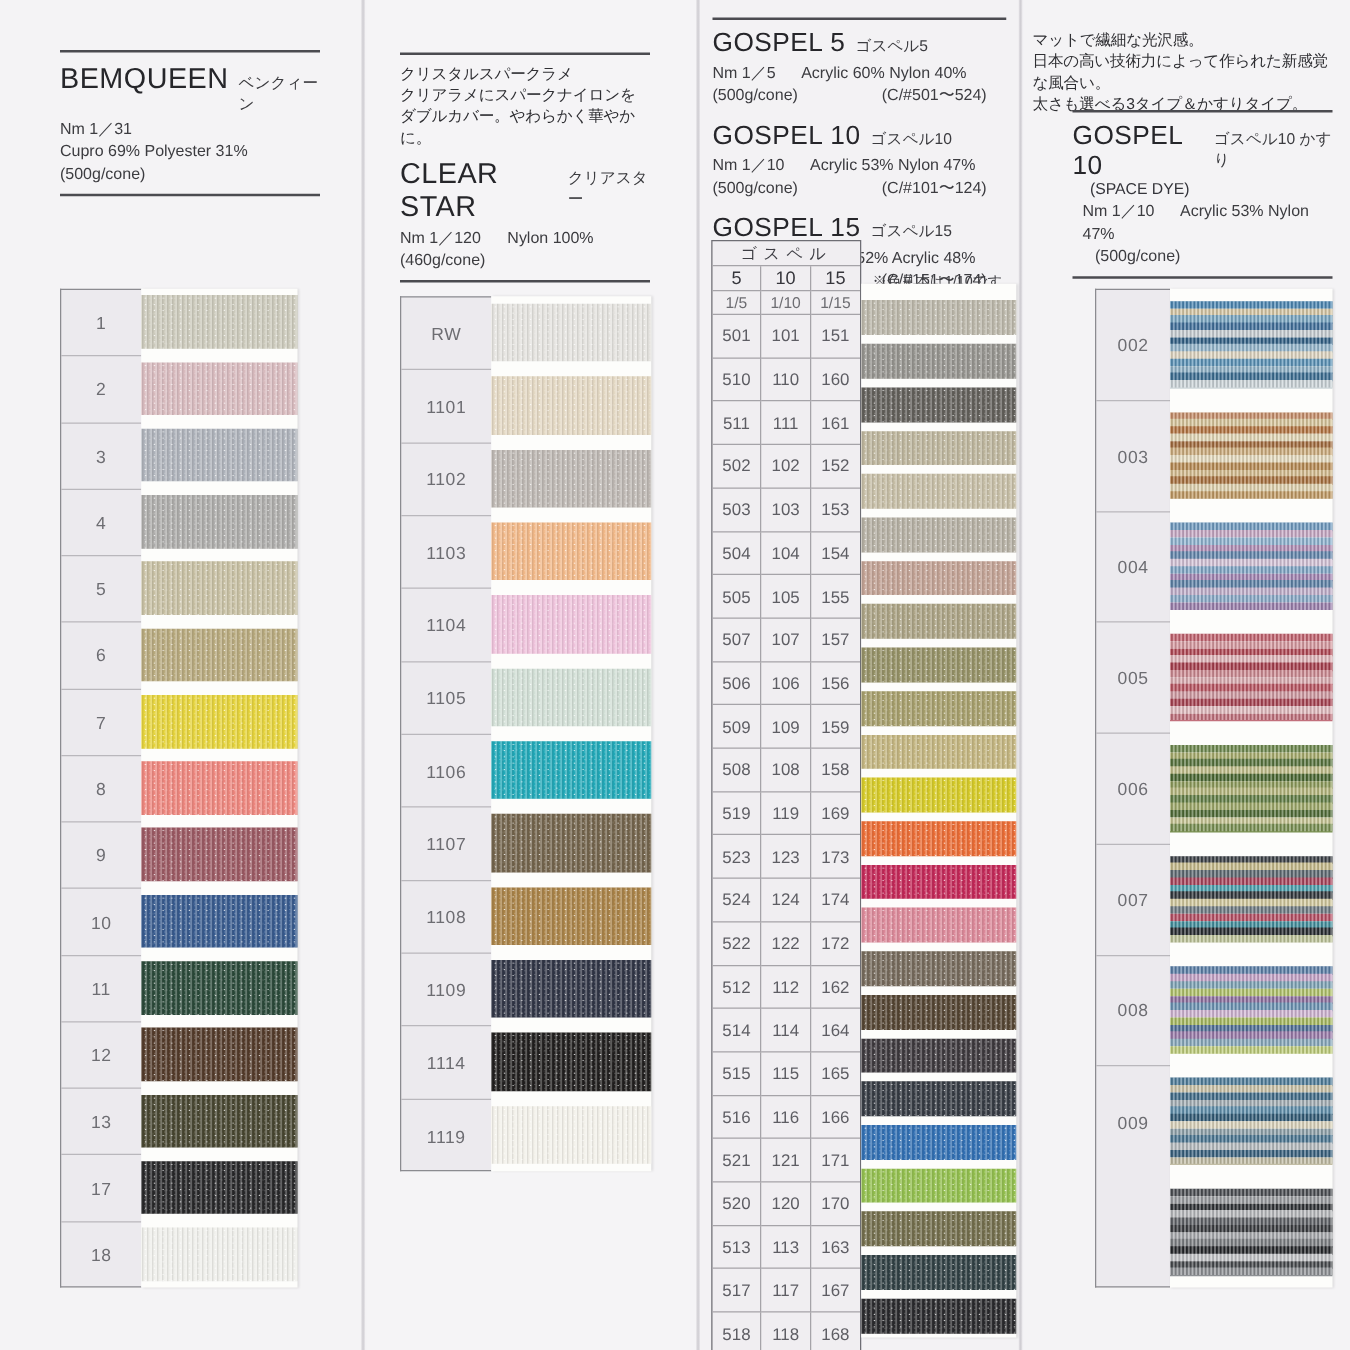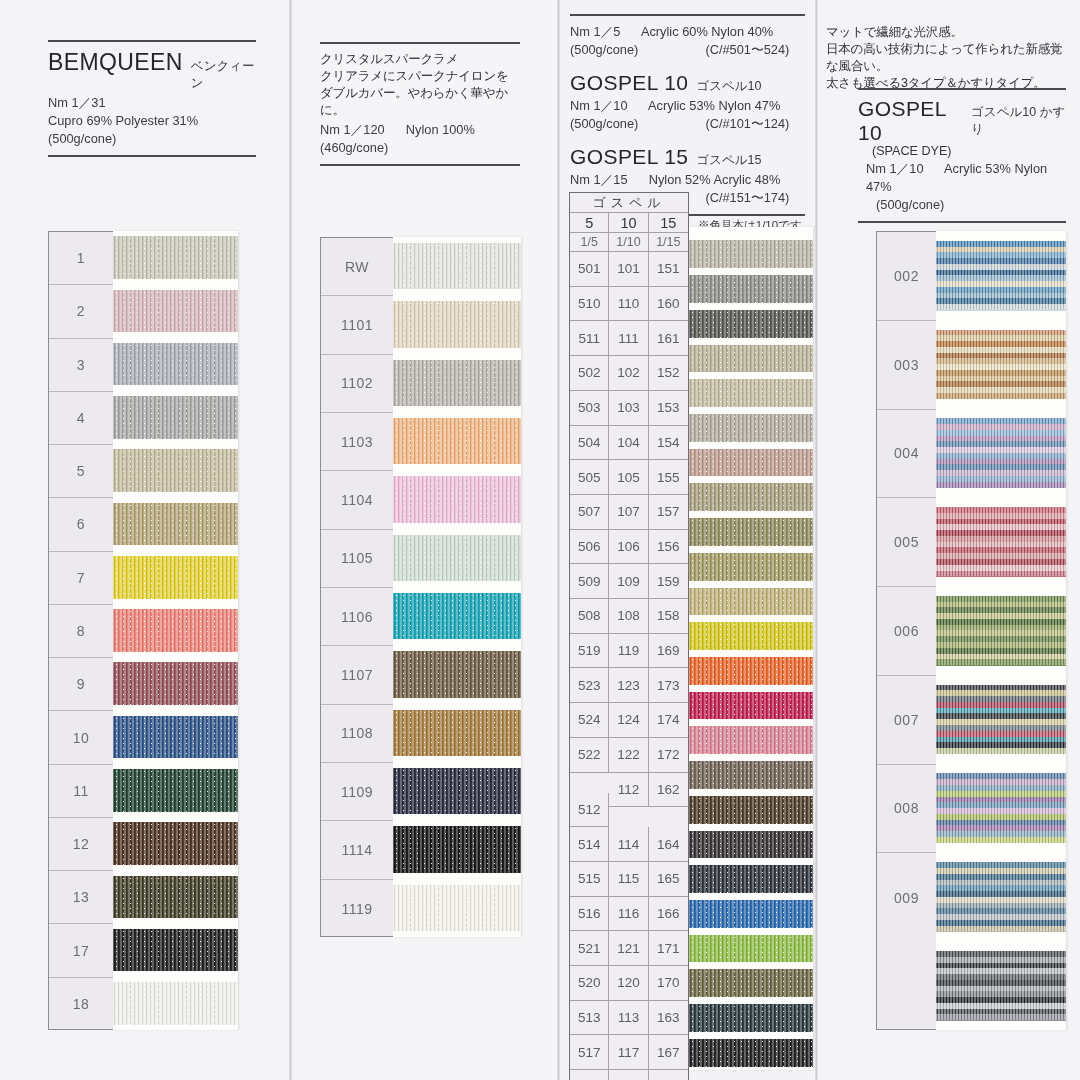--- a/index.html
+++ b/index.html
@@ -148,20 +148,24 @@
       </div>
   </div>
 
   <div class="hdr" style="left:320px; top:42px; width:200px;">
     <div class="rule"></div>
     <div class="lead">
       <div>クリスタルスパークラメ</div>
       <div>クリアラメにスパークナイロンを</div>
       <div>ダブルカバー。やわらかく華やかに。</div>
     </div>
+    <div class="prod">
+      <span class="en">CLEAR STAR</span>
+      <span class="jp">クリアスター</span>
+    </div>
     <div class="spec">
       <div>
         <span>Nm 1／120</span>
         <span class="gap"></span>
         <span>Nylon 100%</span>
       </div>
       <div>(460g/cone)</div>
     </div>
     <div class="rule bot"></div>
   </div>
@@ -193,20 +197,24 @@
         <div class="yarn lame" style="top: 472.5px; height: 46.6667px; background: rgb(164, 123, 61);"></div>
         <div class="yarn lame" style="top: 530.833px; height: 46.6667px; background: rgb(38, 43, 60);"></div>
         <div class="yarn lame" style="top: 589.167px; height: 46.6667px; background: rgb(22, 20, 19);"></div>
         <div class="yarn lame" style="top: 647.5px; height: 46.6667px; background: rgb(242, 240, 233);"></div>
       </div>
   </div>
 
   <div class="hdr" style="left:570px; top:14px; width:235px;">
     <div class="rule"></div>
     <div>
+      <div class="prod">
+        <span class="en sm">GOSPEL 5</span>
+        <span class="jp">ゴスペル5</span>
+      </div>
       <div class="spec">
         <div>
           <span>Nm 1／5</span>
           <span class="gap"></span>
           <span>Acrylic 60%  Nylon 40%</span>
         </div>
         <div>
           <span>(500g/cone)</span>
           <span class="gapbig"></span>
           <span>(C/#501〜524)</span>
@@ -338,21 +346,21 @@
           <div class="gt-cell" style="width: 33.333%; height: 34.7083px;">524</div>
           <div class="gt-cell" style="width: 33.333%; height: 34.7083px;">124</div>
           <div class="gt-cell" style="width: 33.333%; height: 34.7083px;">174</div>
         </div>
         <div class="gt-row">
           <div class="gt-cell" style="width: 33.333%; height: 34.7083px;">522</div>
           <div class="gt-cell" style="width: 33.333%; height: 34.7083px;">122</div>
           <div class="gt-cell" style="width: 33.333%; height: 34.7083px;">172</div>
         </div>
         <div class="gt-row">
-          <div class="gt-cell" style="width: 33.333%; height: 34.7083px; margin-top: 20px;">512</div>
+          <div class="gt-cell" style="width: 33.333%; height: 34.7083px;">512</div>
           <div class="gt-cell" style="width: 33.333%; height: 34.7083px;">112</div>
           <div class="gt-cell" style="width: 33.333%; height: 34.7083px;">162</div>
         </div>
         <div class="gt-row">
           <div class="gt-cell" style="width: 33.333%; height: 34.7083px;">514</div>
           <div class="gt-cell" style="width: 33.333%; height: 34.7083px;">114</div>
           <div class="gt-cell" style="width: 33.333%; height: 34.7083px;">164</div>
         </div>
         <div class="gt-row">
           <div class="gt-cell" style="width: 33.333%; height: 34.7083px;">515</div>

